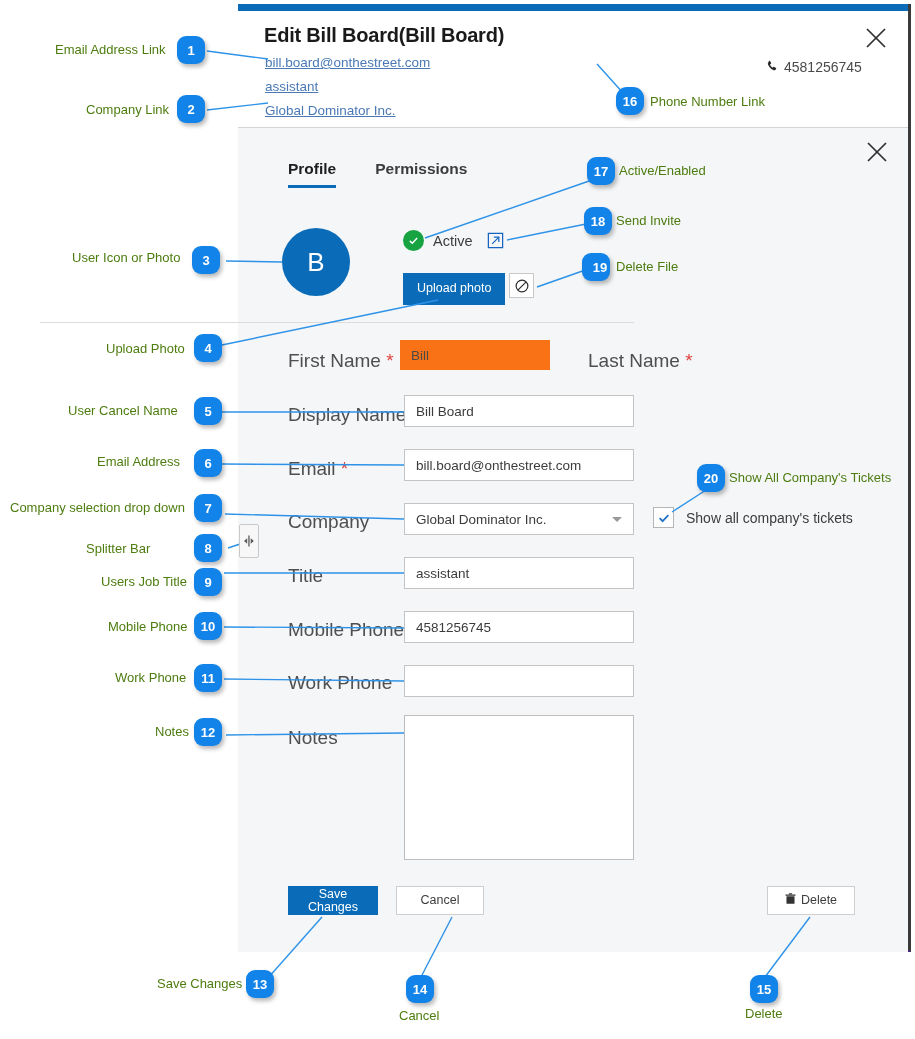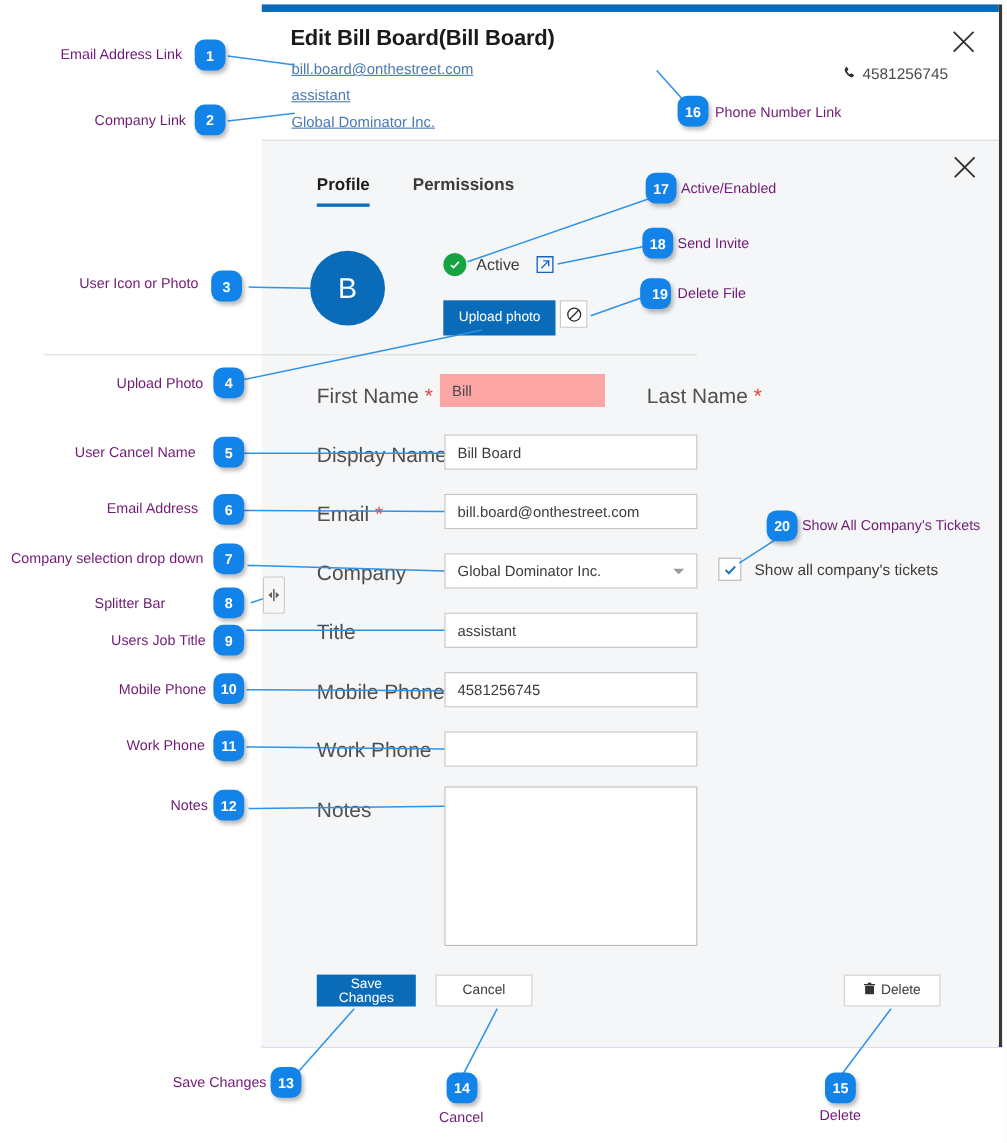--- a/index.html
+++ b/index.html
@@ -126,21 +126,21 @@
     position: absolute; font-size: 19px; color: #4f4f4f;
   }
   .req { color: #e0433e; }
   .input-box {
     position: absolute;
     background: #ffffff; border: 1px solid #c4c4c4;
     font-size: 13.5px; color: #3c3c3c;
     padding: 0 11px; display: flex; align-items: center;
   }
   .input-box.disabled {
-    background: #fca5a5; border: none; color: #4a4a4a;
+    background: #f97316; border: none; color: #4a4a4a;
   }
   .select-box { position: relative; }
   .select-arrow {
     position: absolute; right: 11px; top: 50%;
     margin-top: -2px;
     width: 0; height: 0;
     border-left: 5px solid transparent;
     border-right: 5px solid transparent;
     border-top: 5px solid #9a9a9a;
   }
@@ -185,21 +185,21 @@
     position: absolute; left: 239px; top: 524px;
     width: 20px; height: 34px;
     background: #f7f7f7; border: 1px solid #c9c9c9;
     border-radius: 2px;
     display: flex; align-items: center; justify-content: center;
     cursor: col-resize; z-index: 40;
   }
 
   
   .ann-label {
-    position: absolute; font-size: 13px; color: #701a75;
+    position: absolute; font-size: 13px; color: #4d7c0f;
     white-space: nowrap;
   }
   .badge {
     position: absolute; width: 28px; height: 28px;
     background: #1283e8; border-radius: 9px;
     color: #ffffff; font-size: 13px; font-weight: bold;
     display: flex; align-items: center; justify-content: center;
     box-shadow: 2px 3px 4px rgba(0,0,0,0.28);
     z-index: 30;
   }
@@ -417,21 +417,21 @@
   <div class="ann-label" style="left:157px; top:976px;">Save Changes</div>
   <div class="badge" style="left:246px; top:970px;">13</div>
 
   <div class="ann-label" style="left:399px; top:1008px;">Cancel</div>
   <div class="badge" style="left:406px; top:975px;">14</div>
 
   <div class="ann-label" style="left:745px; top:1006px;">Delete</div>
   <div class="badge" style="left:750px; top:975px;">15</div>
 
   <div class="ann-label" style="left:650px; top:94px;">Phone Number Link</div>
-  <div class="badge" style="left:616px; top:87px;">16</div>
+  <div class="badge" style="left:616px; top:87px;border-radius:11px;">16</div>
 
   <div class="ann-label" style="left:619px; top:163px;">Active/Enabled</div>
   <div class="badge" style="left:587px; top:157px;">17</div>
 
   <div class="ann-label" style="left:616px; top:213px;">Send Invite</div>
   <div class="badge" style="left:584px; top:207px;">18</div>
 
   <div class="ann-label" style="left:616px; top:259px;">Delete File</div>
   <div class="badge" style="left:582px; top:253px;padding-left:8px;">19</div>
 

